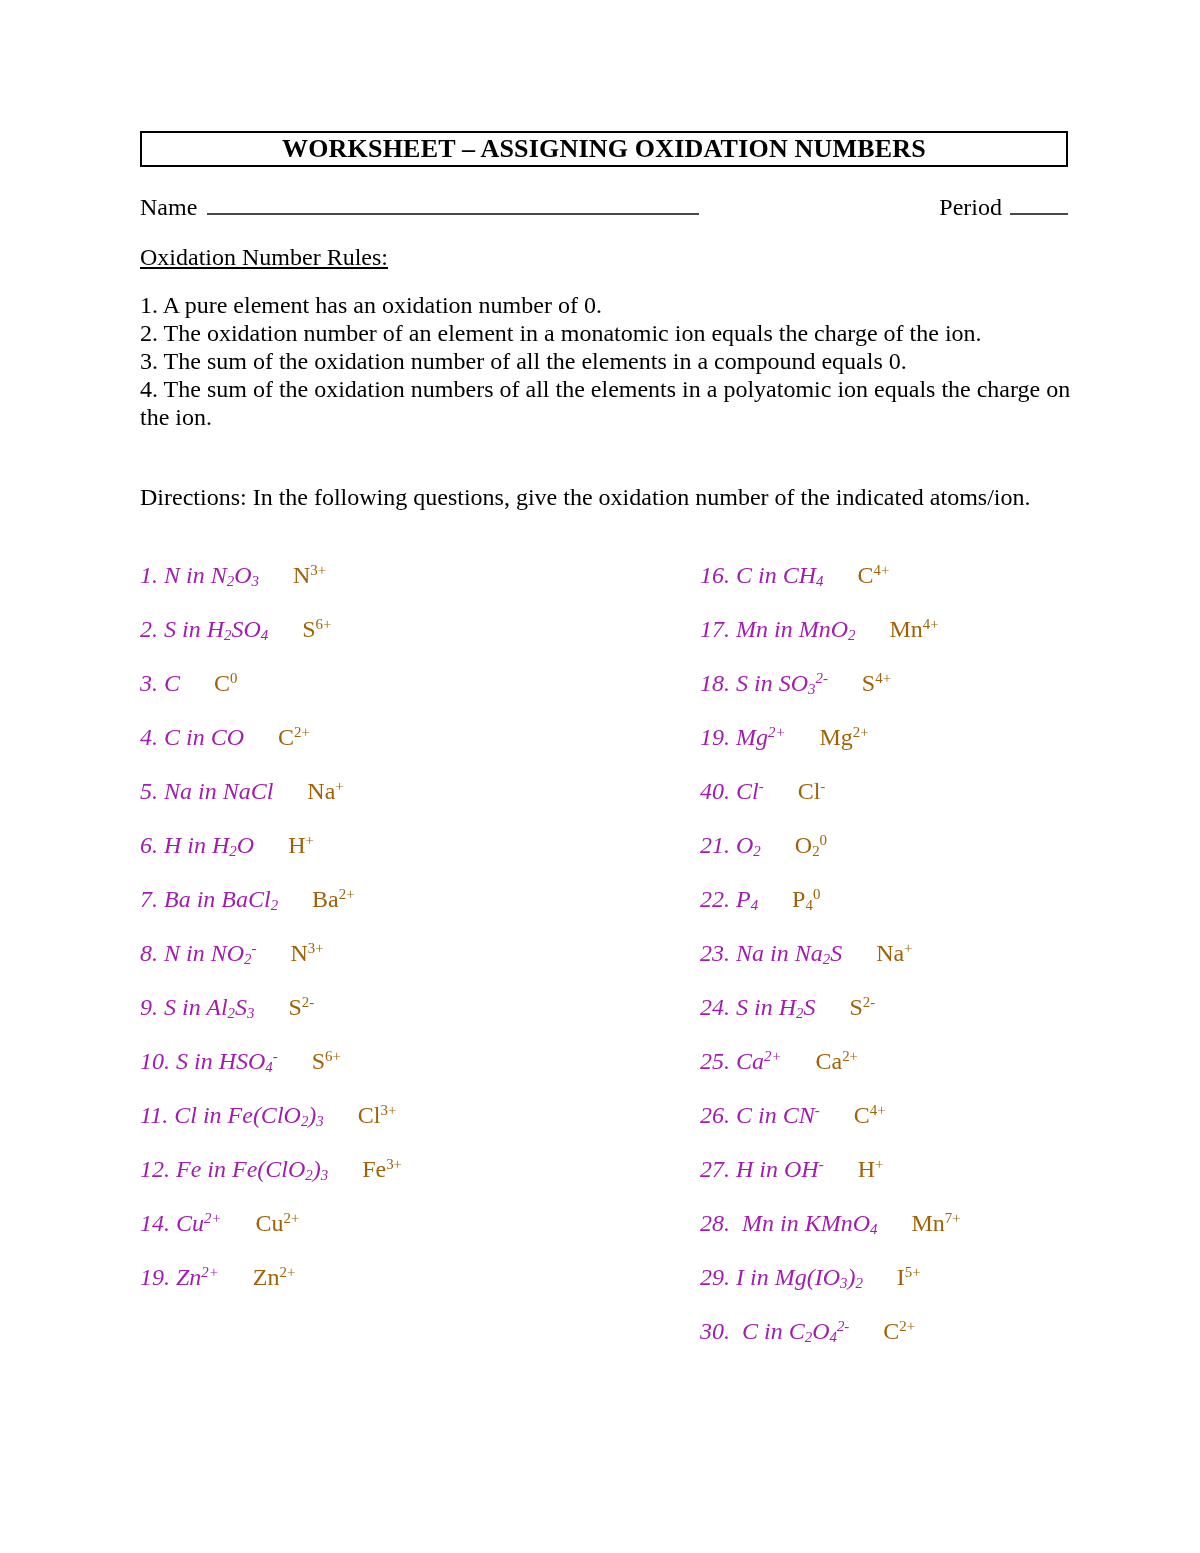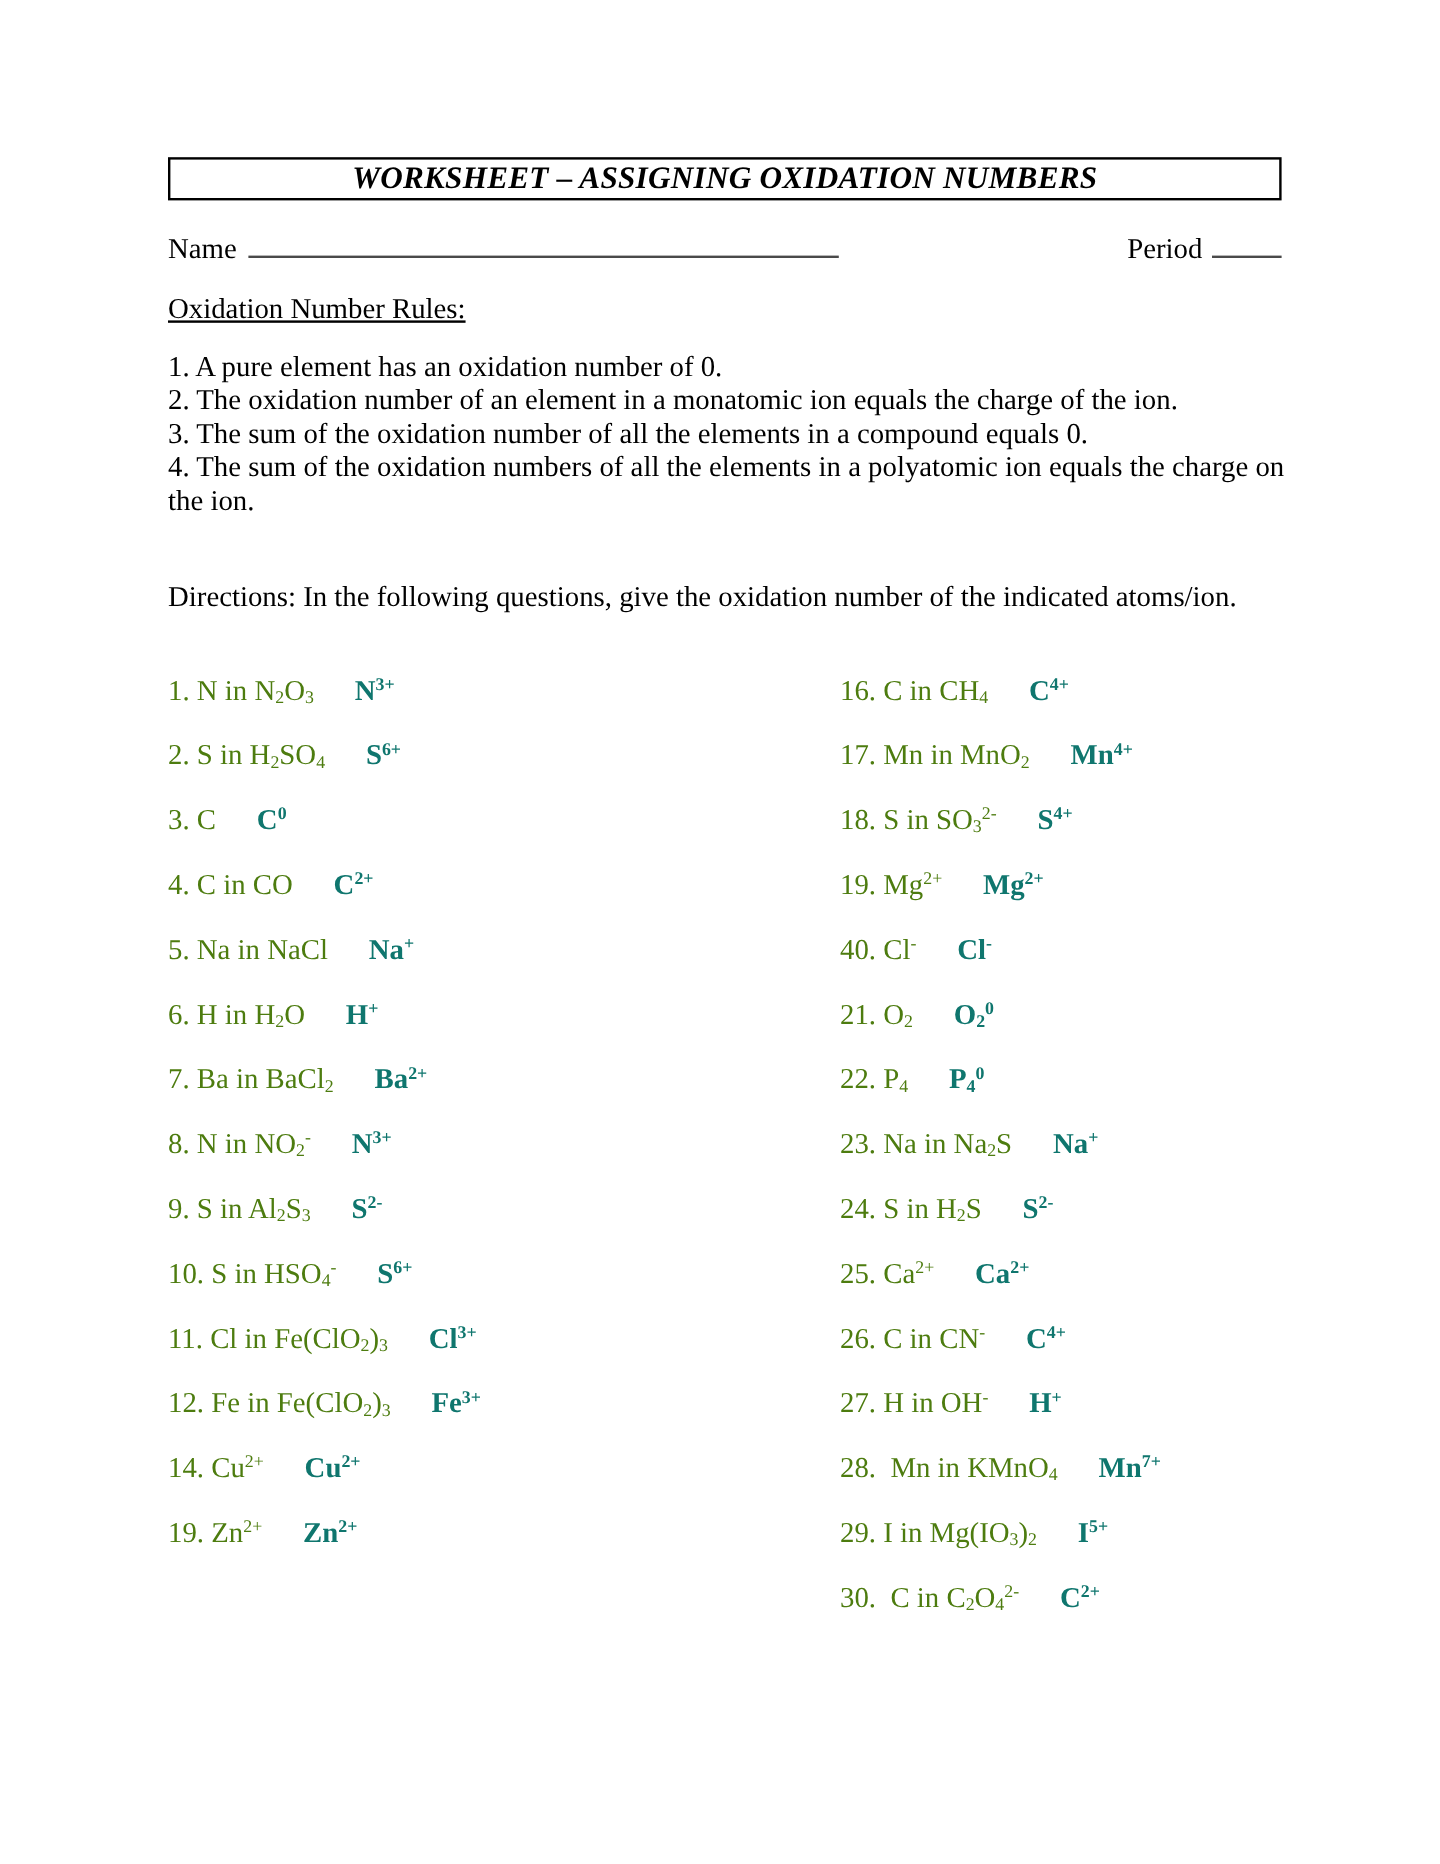--- a/index.html
+++ b/index.html
@@ -18,21 +18,20 @@
     padding: 131px 132px 0 140px;
   }
   .title-box {
     border: 2px solid #000000;
     text-align: center;
     font-weight: bold;
     font-size: 26px;
     line-height: 30px;
     padding: 1px 16px;
     letter-spacing: 0.2px;
-    font-style: italic;
   }
   .name-row {
     margin-top: 24px;
     display: flex;
     justify-content: space-between;
     align-items: center;
     font-size: 24px;
     line-height: 28px;
   }
   .blank-line {
@@ -66,24 +65,24 @@
   }
   .q-col-left { width: 560px; flex: 0 0 560px; }
   .q-col-right { flex: 1 1 auto; }
   .q-row {
     font-size: 24px;
     line-height: 28px;
     height: 28px;
     margin-bottom: 26px;
     white-space: pre;
   }
-  .q-text { color: #4d7c0f; }
+  .q-text { color: #a21caf; font-style: italic; }
   .q-answer {
-    color: #0f766e;
-    font-weight: bold;
+    color: #a16207;
+    font-weight: normal;
     margin-left: 34px;
   }
   sup, sub {
     font-size: 0.62em;
     line-height: 0;
   }
   sup { vertical-align: 0.55em; }
   sub { vertical-align: -0.18em; }
 </style>
 </head>

